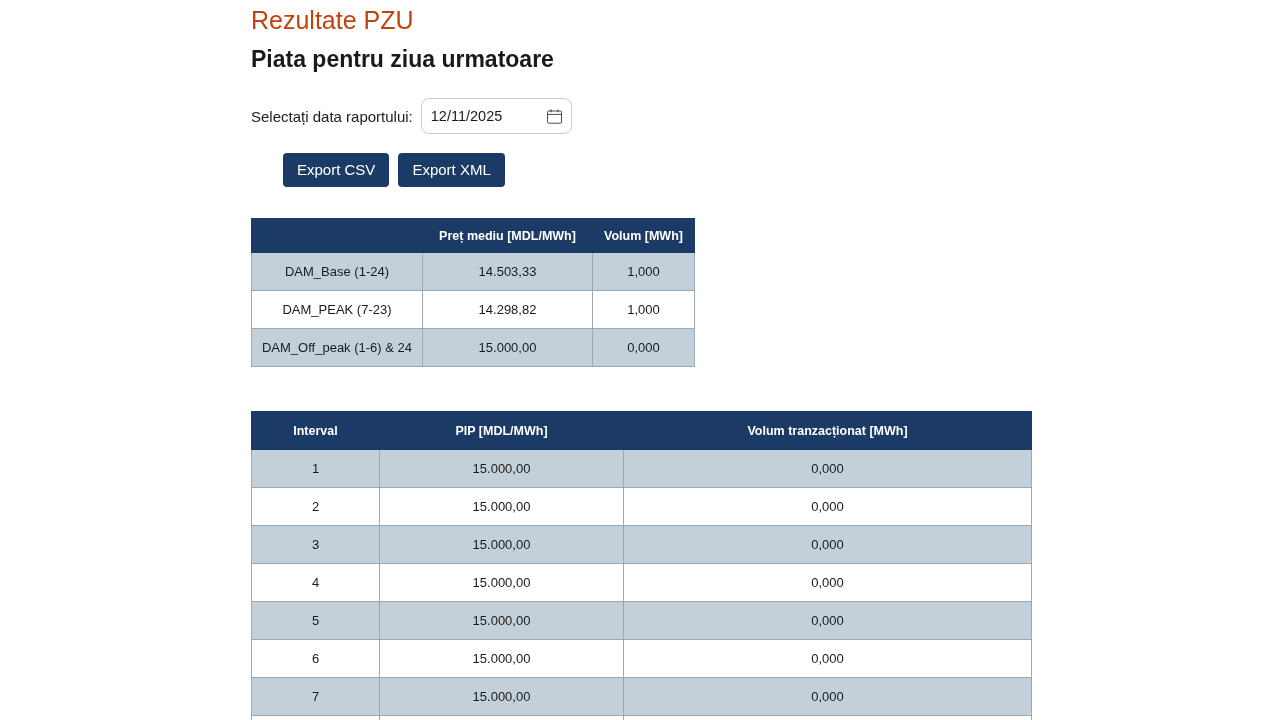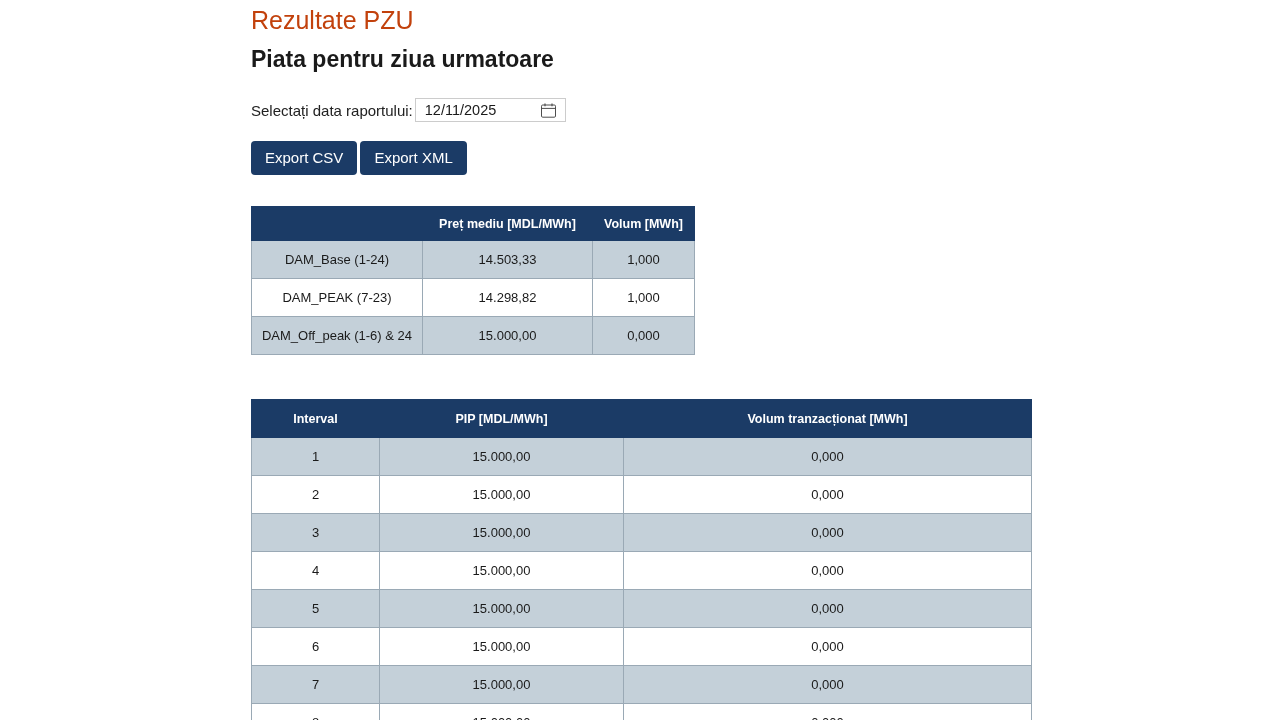--- a/index.html
+++ b/index.html
@@ -32,51 +32,52 @@
     font-size: 23px;
     font-weight: bold;
     margin: 0;
     line-height: 30px;
     padding-top: 10px;
   }
   .date-row {
     display: flex;
     align-items: center;
     margin-top: 24px;
-    gap: 2px;
+    gap: 8px;
   }
   .date-label {
     font-size: 15px;
     color: #212121;
   }
   .date-input {
     display: flex;
     align-items: center;
     justify-content: space-between;
     width: 151px;
-    height: 24px;
+    height: 36px;
     border: 1px solid #cccccc;
-    border-radius: 0;
+    border-radius: 8px;
     background: #ffffff;
     padding: 0 9px;
     font-size: 14.5px;
     color: #1a1a1a;
   }
   .cal-icon {
     width: 15px;
     height: 15px;
     position: relative;
     display: inline-block;
   }
   .cal-icon svg { display: block; }
 
   .btn-row {
     display: flex;
-    gap: 3px;
+    gap: 9px;
     margin-top: 19px;
+    margin-left: 32px;
   }
   .btn {
     background: #1b3b66;
     color: #ffffff;
     font-size: 15px;
     border: none;
     border-radius: 4px;
     padding: 8px 14px 9px 14px;
     line-height: 17px;
     cursor: pointer;

